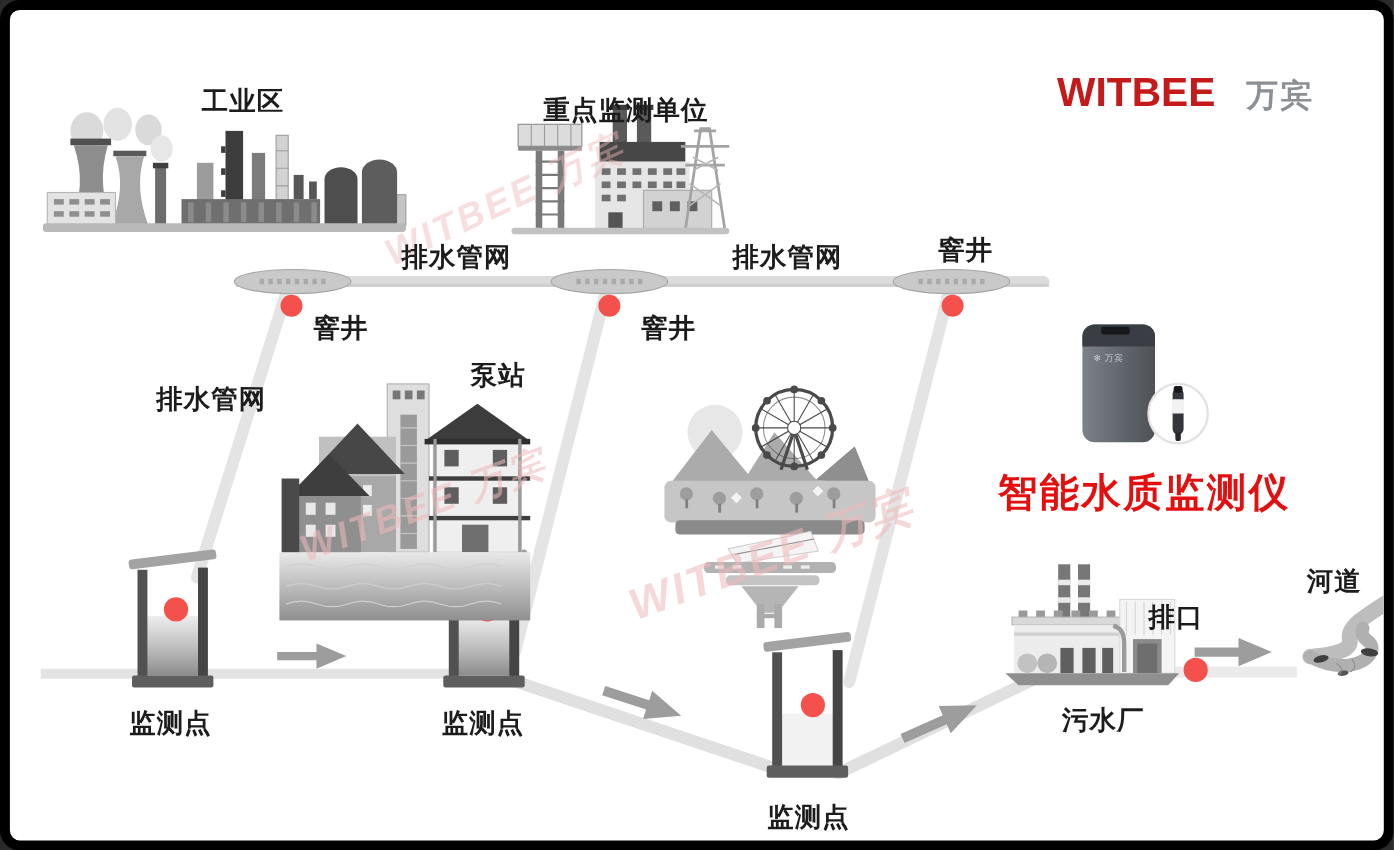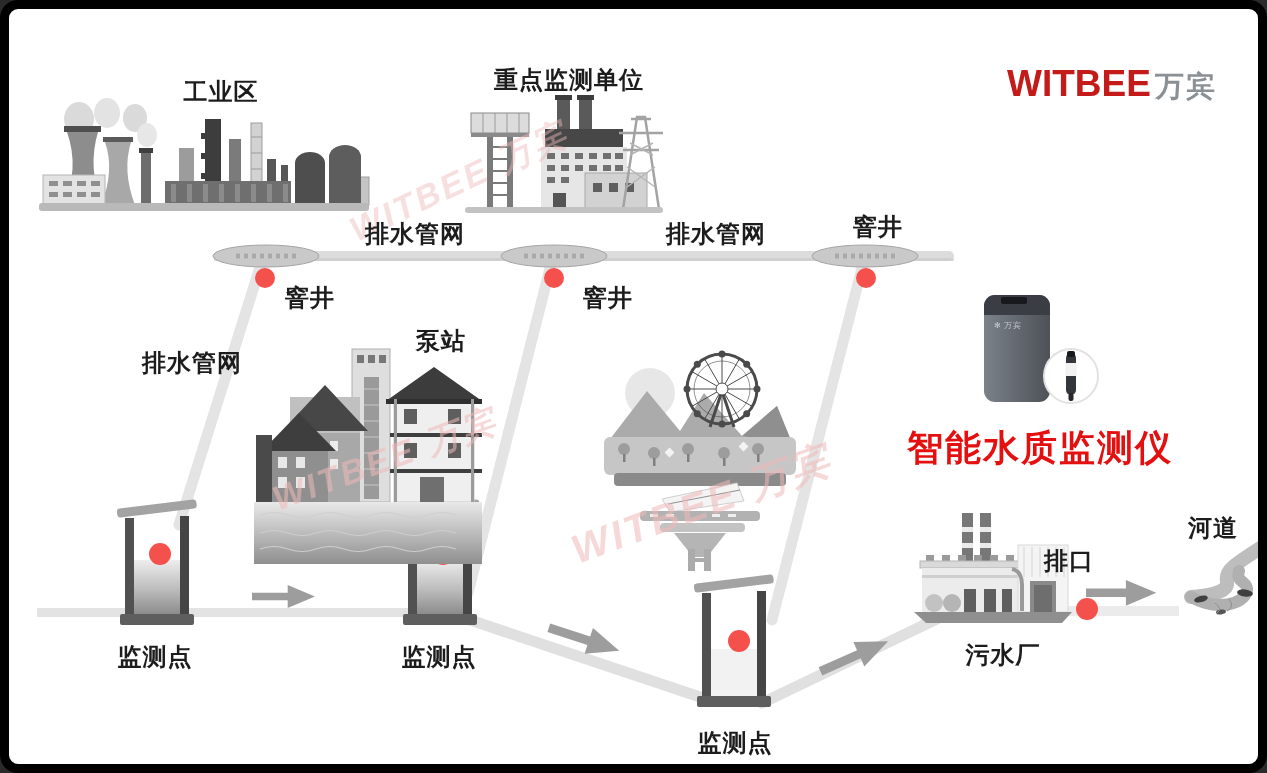--- a/index.html
+++ b/index.html
@@ -8,21 +8,21 @@
   .ill{position:absolute;z-index:3;pointer-events:none;}
   #pipes{position:absolute;left:0;top:0;z-index:2;}
   .lbl{position:absolute;z-index:5;transform:translateX(-50%);white-space:nowrap;
        font-weight:700;font-size:24px;color:#1c1c1c;letter-spacing:1px;}
   .lbl-red{color:var(--accent-red,#e40f0f);font-size:36px;letter-spacing:2px;}
   .wm{position:absolute;z-index:4;font-weight:800;font-style:italic;color:var(--watermark-pink,#efb9b9);
       opacity:.55;white-space:nowrap;pointer-events:none;letter-spacing:3px;}
   #wm1{left:258px;top:428px;font-size:34px;transform:rotate(-20deg);}
   #wm2{left:556px;top:468px;font-size:40px;transform:rotate(-20deg);}
   #wm3{left:332px;top:150px;font-size:34px;transform:rotate(-25deg);opacity:.45;}
-  #logo{position:absolute;left:998px;top:54px;z-index:5;display:flex;align-items:baseline;gap:4px;}
+  #logo{position:absolute;left:952px;top:54px;z-index:5;display:flex;align-items:baseline;gap:28px;}
   #logo .en{font-size:37px;font-weight:800;color:var(--logo-red,#c51a1a);letter-spacing:0px;}
   #logo .cn{font-size:29px;font-weight:700;color:var(--logo-gray,#8b9095);letter-spacing:2px;}
   .frame{position:absolute;inset:0;z-index:10;pointer-events:none;}
 </style>
 </head>
 <body>
 
 <div id="canvas">
 
   <svg id="pipes" width="1267" height="773" viewBox="0 0 1267 773">
@@ -410,28 +410,28 @@
   <div class="wm" id="wm1">WITBEE 万宾</div>
   <div class="wm" id="wm2">WITBEE 万宾</div>
   <div class="wm" id="wm3">WITBEE 万宾</div>
 
   <div id="logo">
     <span class="en">WITBEE</span>
     <span class="cn">万宾</span>
   </div>
 
   <div class="lbl" style="left:212px;top:67px">工业区</div>
-  <div class="lbl" style="left:560px;top:55px">重点监测单位</div>
+  <div class="lbl" style="left:560px;top:75px">重点监测单位</div>
   <div class="lbl" style="left:406px;top:209px">排水管网</div>
   <div class="lbl" style="left:707px;top:209px">排水管网</div>
   <div class="lbl" style="left:869px;top:202px">窨井</div>
   <div class="lbl" style="left:301px;top:273px">窨井</div>
   <div class="lbl" style="left:599px;top:273px">窨井</div>
   <div class="lbl" style="left:183px;top:338px">排水管网</div>
-  <div class="lbl" style="left:432px;top:316px">泵站</div>
+  <div class="lbl" style="left:444px;top:316px">泵站</div>
   <div class="lbl" style="left:146px;top:632px">监测点</div>
   <div class="lbl" style="left:430px;top:632px">监测点</div>
   <div class="lbl" style="left:726px;top:718px">监测点</div>
   <div class="lbl" style="left:994px;top:630px">污水厂</div>
   <div class="lbl" style="left:1060px;top:536px">排口</div>
   <div class="lbl" style="left:1204px;top:503px">河道</div>
 
   <div class="lbl lbl-red" style="left:1031px;top:415px">智能水质监测仪</div>
 
   <div class="frame"></div>

